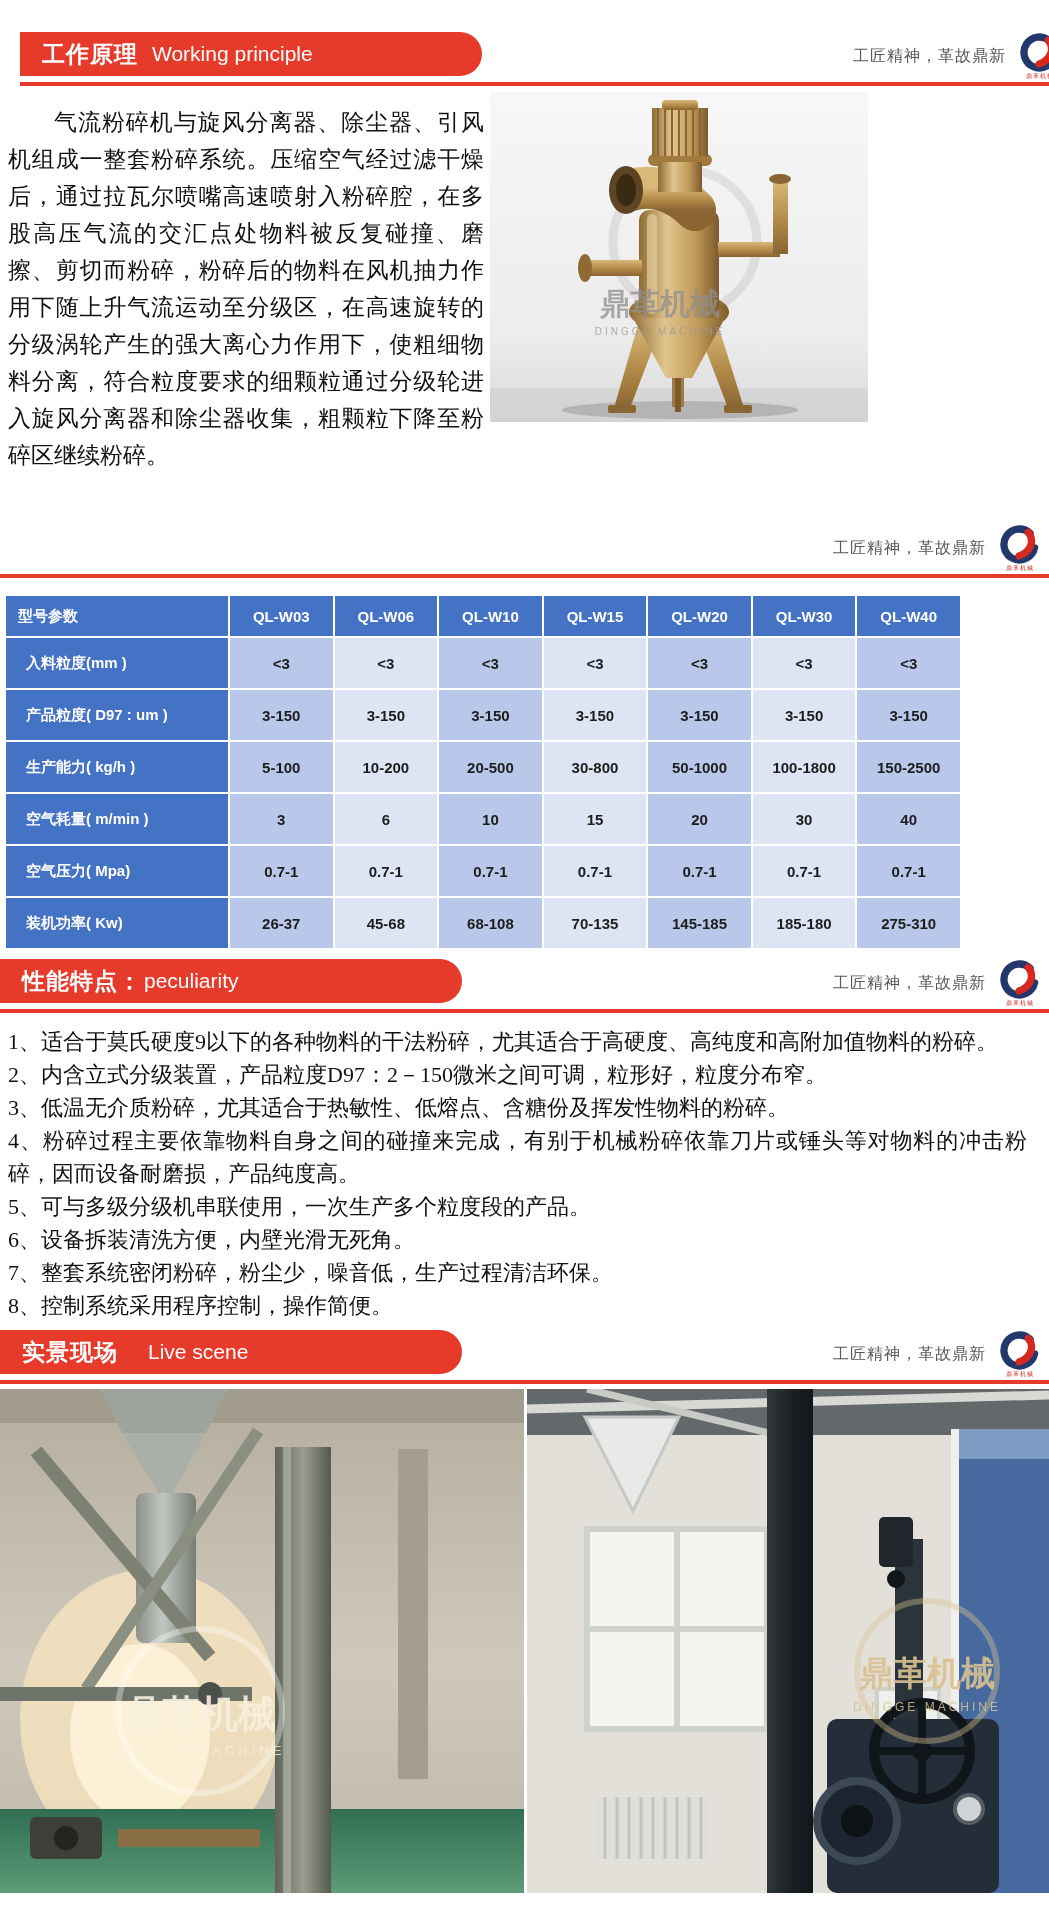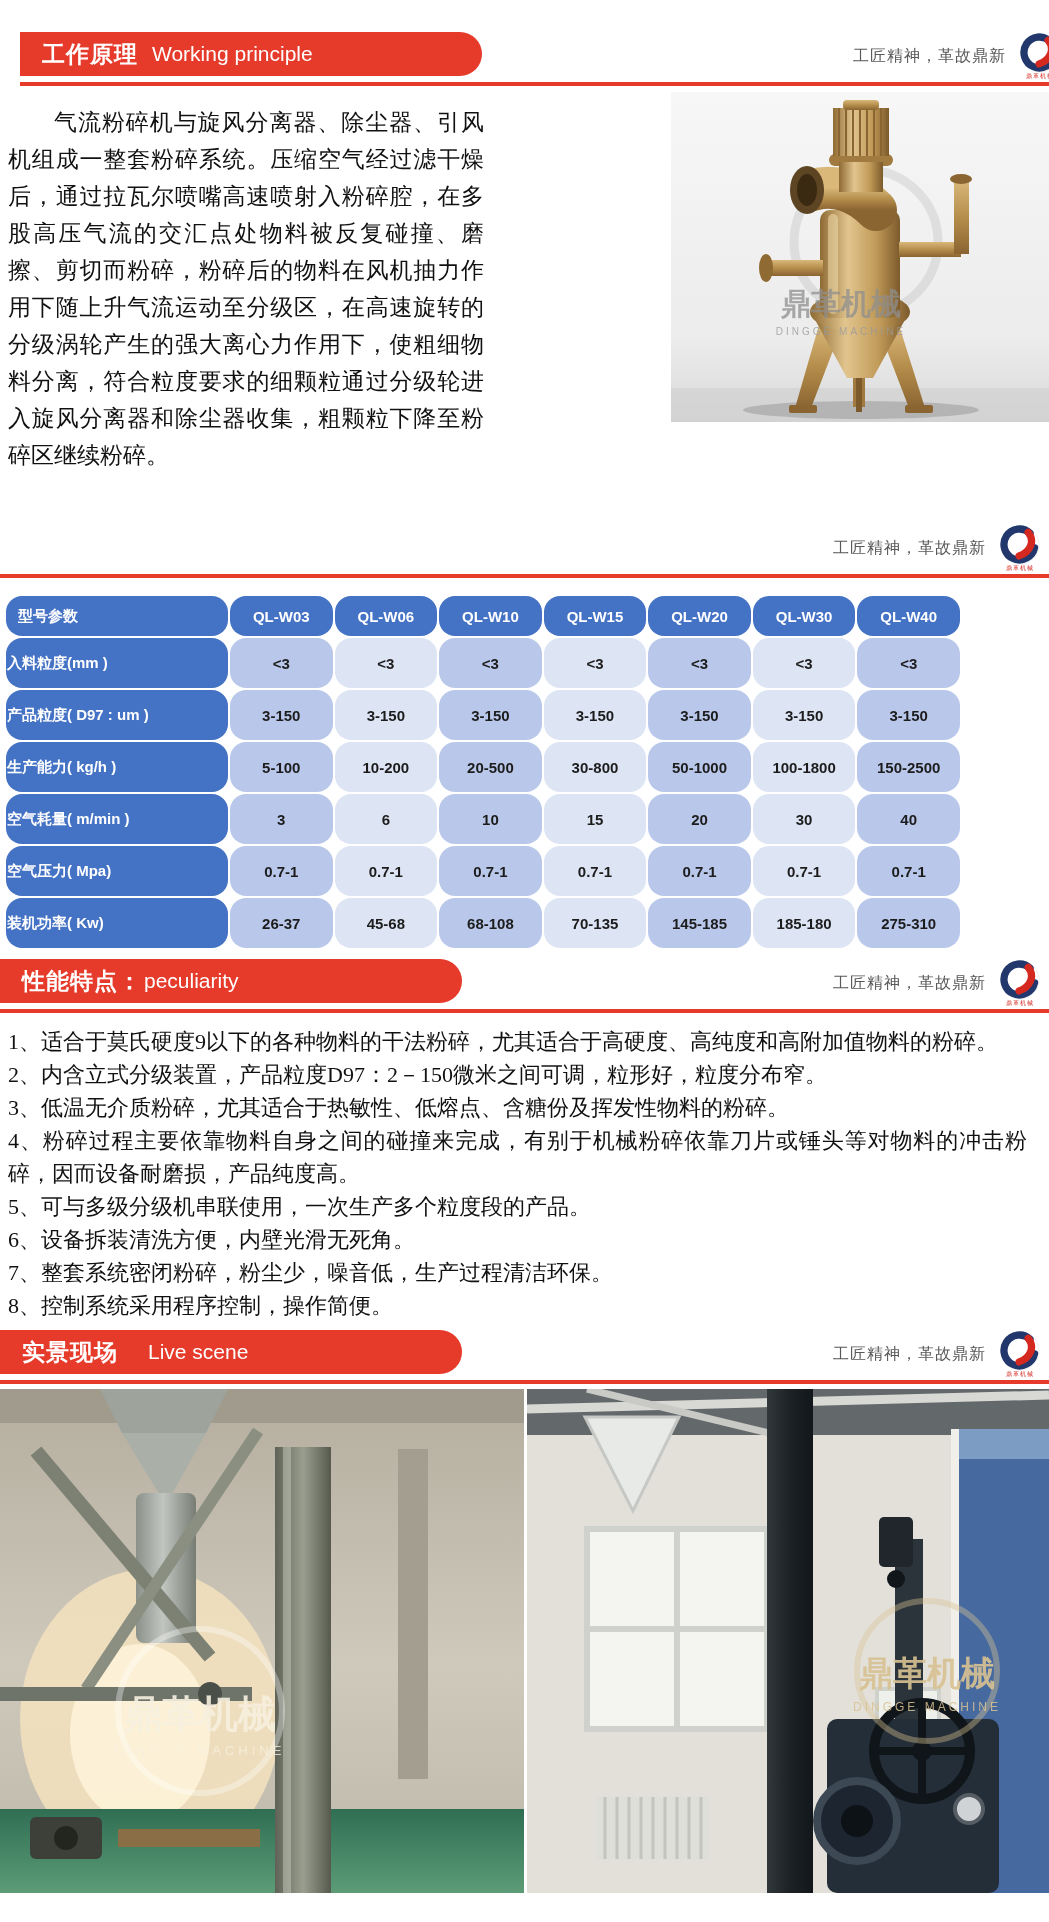--- a/index.html
+++ b/index.html
@@ -22,39 +22,39 @@
   .logo svg{display:block;}
   .logo-caption{font-size:6px;color:#d5281f;line-height:7px;letter-spacing:1px;white-space:nowrap;}
   .head-line{position:absolute;left:0;bottom:0;width:1049px;height:4px;background:#e63a2b;}
 
   .mt1{margin-top:32px;margin-left:20px;}
   .mt2{margin-top:50px;}
   .mt3{margin-top:9px;}
   .mt4{margin-top:8px;}
 
   
-  .wp-content{margin-top:6px;display:flex;align-items:flex-start;justify-content:space-between;}
+  .wp-content{margin-top:6px;display:flex;align-items:flex-start;}
   .wp-text{
     width:486px;box-sizing:border-box;padding:12px 2px 0 8px;
     font-family:"Liberation Serif","DejaVu Serif",serif;
     font-size:23px;line-height:37px;text-align:justify;text-indent:2em;color:#111;
   }
   .wp-figure{margin-left:4px;width:378px;height:330px;flex:0 0 auto;}
 
   
   .param-table{
     border-collapse:separate;border-spacing:2px;margin:16px 0 0 4px;
     width:958px;table-layout:fixed;
   }
-  .param-table th,.param-table td{box-sizing:border-box;border-radius:16px;}
+  .param-table th,.param-table td{box-sizing:border-box;}
   .param-table .hrow th{height:40px;background:#4472c4;color:#fff;font-size:15px;font-weight:bold;text-align:center;}
   .param-table .hrow th.corner{text-align:left;padding-left:12px;font-size:15px;}
   .param-table col.c-label{width:222px;}
   .param-table tr.data{height:50px;}
-  .param-table tr.data th{background:#4472c4;color:#fff;font-size:15px;font-weight:bold;text-align:left;padding-left:1px;}
+  .param-table tr.data th{background:#4472c4;color:#fff;font-size:15px;font-weight:bold;text-align:left;padding-left:20px;}
   .param-table tr.data td{font-size:15px;font-weight:600;color:#1c1c1c;text-align:center;}
   .param-table tr.data td:nth-child(2n){background:#b9c8ea;}
   .param-table tr.data td:nth-child(2n+1){background:#dde4f4;}
 
   
   .feature-list{margin-top:12px;padding:0 6px 0 8px;width:1033px;box-sizing:border-box;}
   .feature-list p{
     margin:0;font-family:Liberation Serif, serif;
     font-size:22px;line-height:33px;color:#111;text-align:justify;
   }

